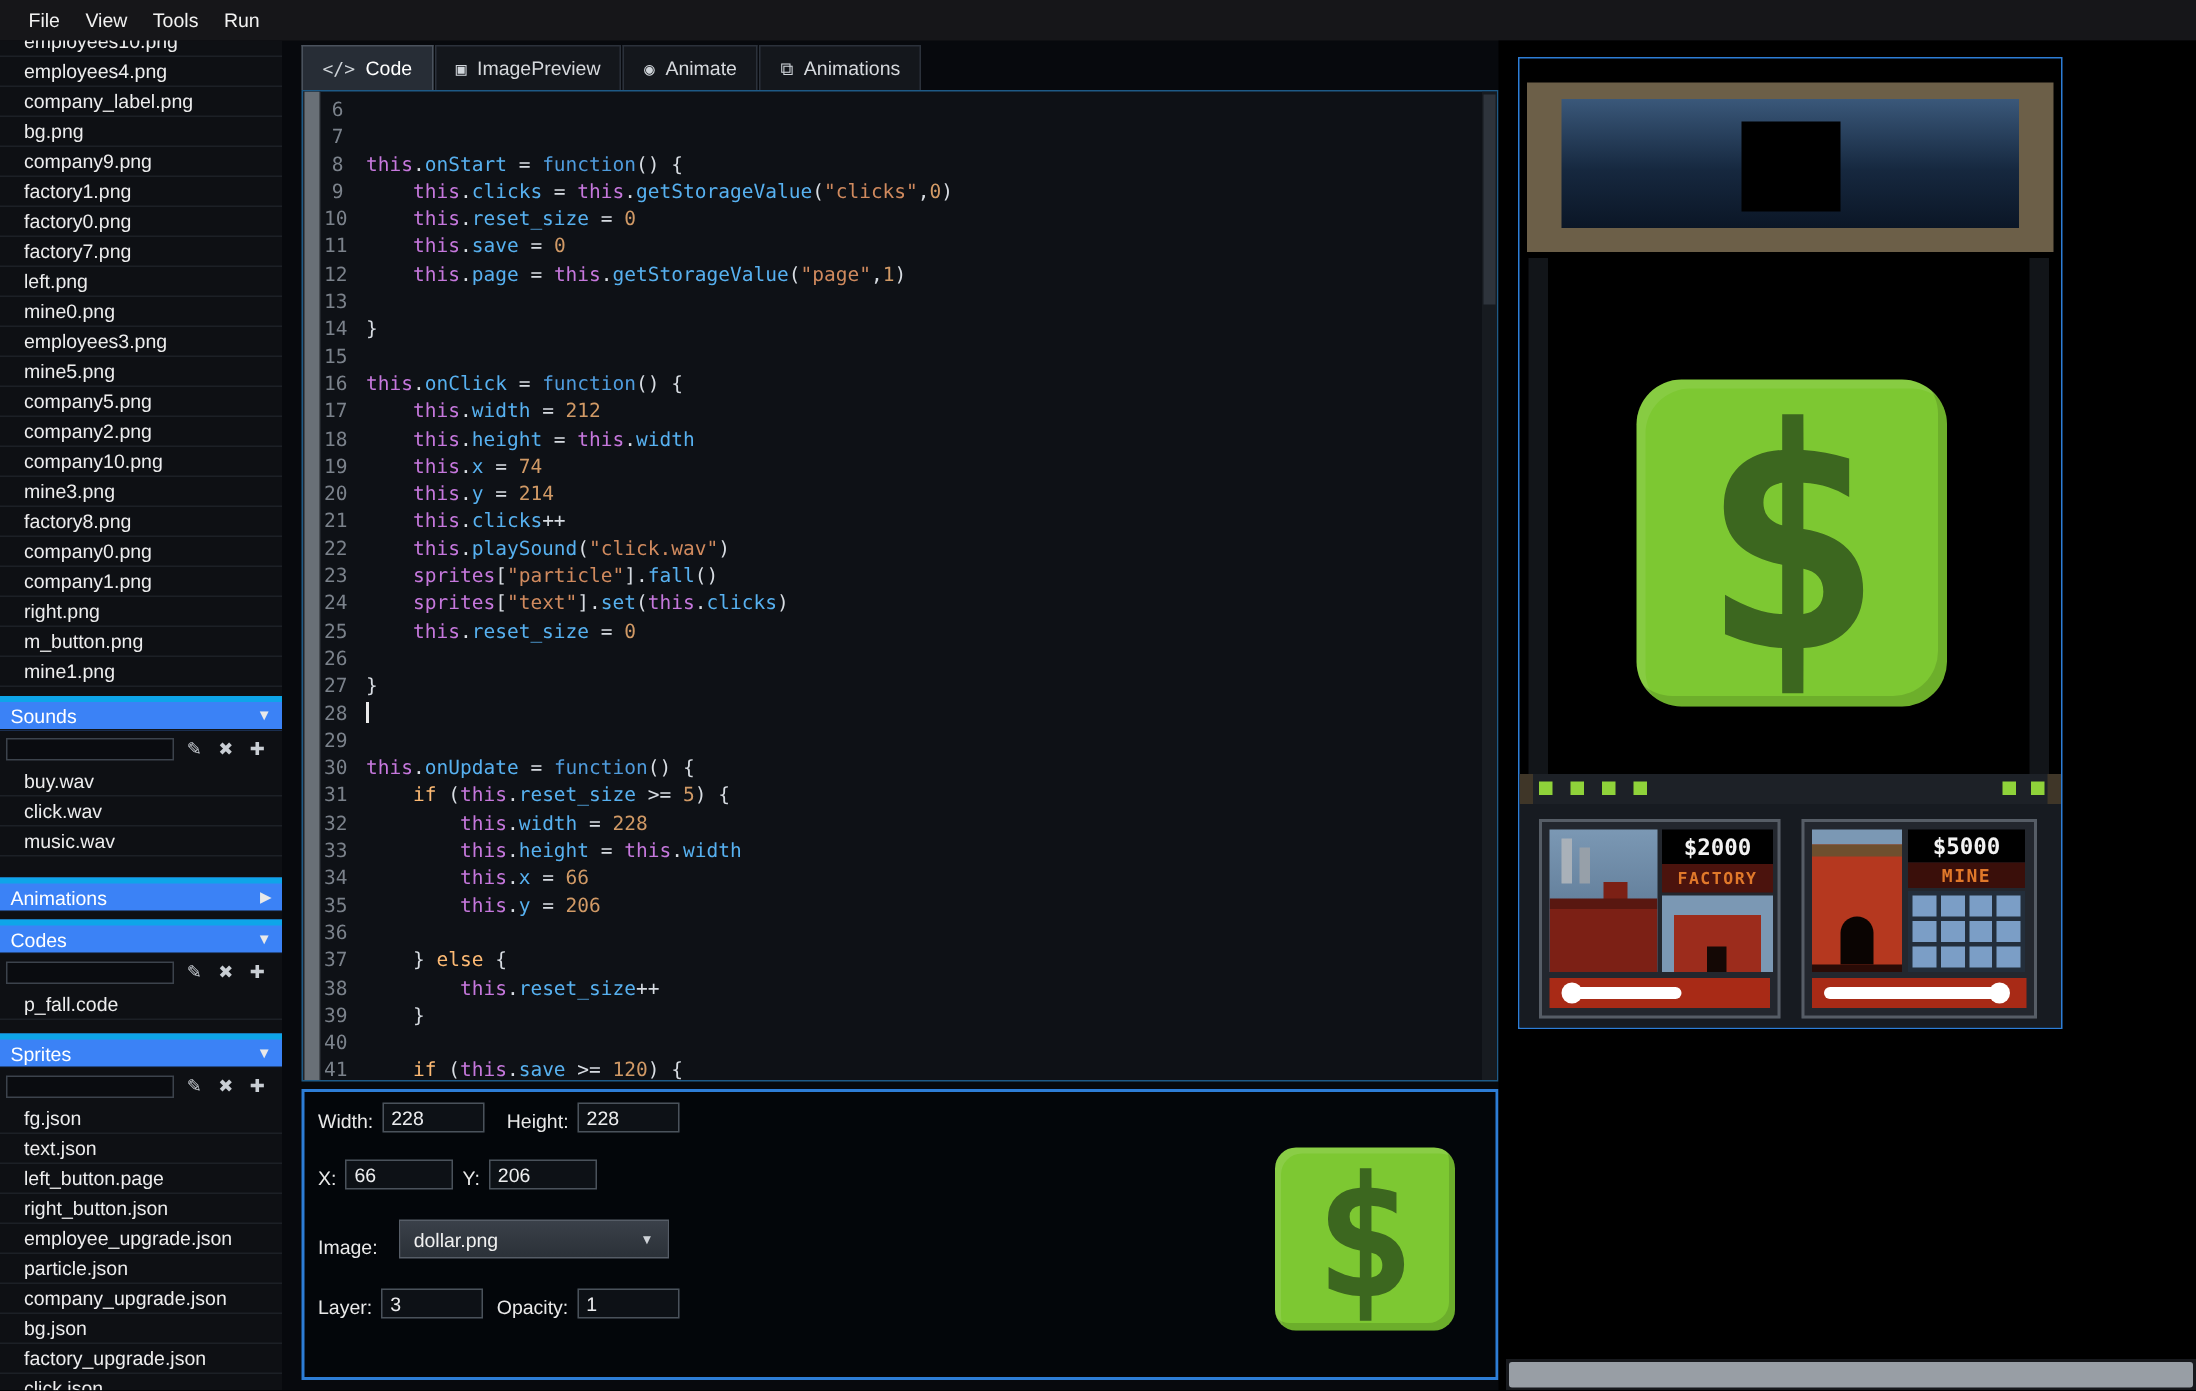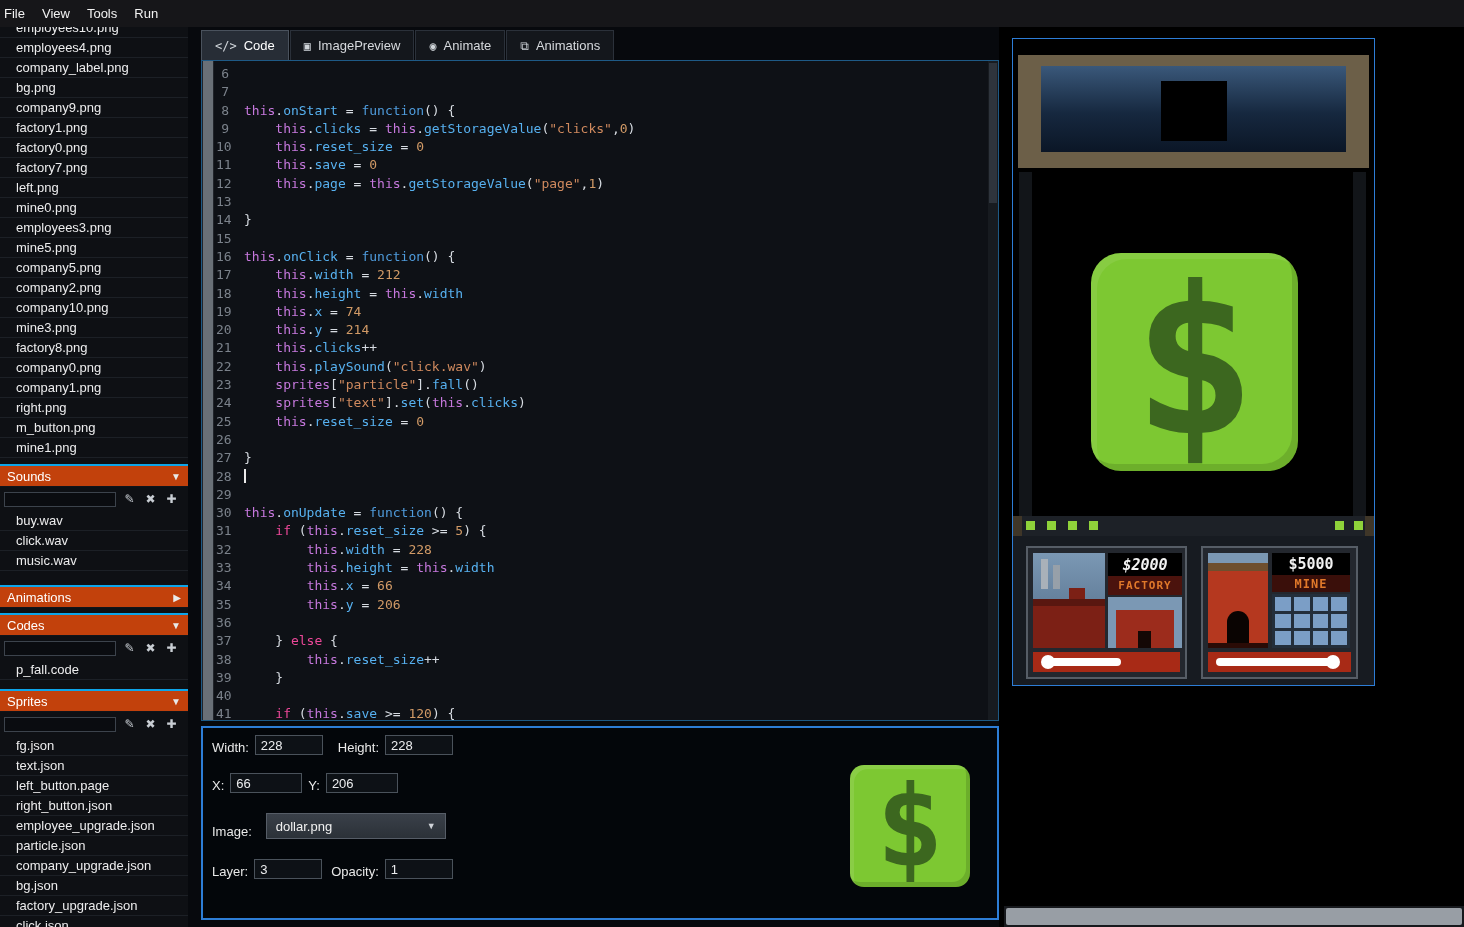--- a/index.html
+++ b/index.html
@@ -2,29 +2,29 @@
 <html><head>
 <meta charset="utf-8">
 <style>
   * { margin:0; padding:0; box-sizing:border-box; }
   html,body { background:#000; }
   .window { position:relative; width:1464px; height:927px; background:#07090d; overflow:hidden;
             font-family:"Liberation Sans", sans-serif; color:#e8e8e8; }
 
   
   .menubar { position:absolute; left:0; top:0; width:100%; height:27px; background:#161619;
-             display:flex; align-items:center; gap:17px; padding-left:4px; font-size:13px; color:#f2f2f2; }
+             display:flex; align-items:center; gap:17px; padding-left:19px; font-size:13px; color:#f2f2f2; }
   .menu-item { cursor:default; }
 
   
   .sidebar { position:absolute; left:0; top:27px; width:188px; height:900px; background:#0e1014; overflow:hidden; }
   .file-row { height:20px; line-height:19px; border-bottom:1px solid #1c2026; padding-left:16px;
               font-size:13px; color:#ededee; white-space:nowrap; overflow:hidden; }
   .clip-top { margin-top:-9px; }
-  .sec-header { height:23px; background:#c2410c; border-top:2px solid #0ea5e9; border-bottom:1px solid #10141a;
+  .sec-header { height:23px; background:#3b82f6; border-top:4px solid #0ea5e9; border-bottom:1px solid #10141a;
                 display:flex; align-items:center; padding:0 7px; color:#ffffff; font-size:13px; }
   .sec-header .tri { margin-left:auto; font-size:10px; color:#e9e9e9; }
   .m6{margin-top:6px}.m14{margin-top:14px}.m5{margin-top:5px}.m9{margin-top:9px}
   .search-row { height:24px; display:flex; align-items:center; padding:0 4px; gap:6px; }
   .search-input { width:112px; height:15px; background:#0a0c10; border:1px solid #3c434c; color:#e8e8e8;
                   font-size:11px; padding:0 3px; }
   .mini-icon { color:#c9ced4; font-size:12px; width:15px; text-align:center; cursor:default; }
 
   
   .tabbar { position:absolute; left:201px; top:30px; height:30px; display:flex; align-items:flex-end; gap:1px; }
@@ -37,21 +37,21 @@
   .editor { position:absolute; left:201px; top:60px; width:798px; height:661px; background:#0e1116;
             border:1px solid #1e5a86; overflow:hidden; }
   .escroll-left { position:absolute; left:0; top:0; width:12px; height:100%; background:#20242a; }
   .escroll-left .thumb { position:absolute; left:1px; top:0; width:10px; height:100%; background:#697077; }
   .escroll-right { position:absolute; right:0; top:0; width:10px; height:100%; background:#171b20; }
   .escroll-right .thumb { position:absolute; left:1px; top:2px; width:8px; height:140px; background:#2e343c; }
   .code-rows { position:absolute; left:14px; top:4px; right:12px; font-family:"DejaVu Sans Mono", monospace;
                font-size:13px; line-height:18.3px; white-space:pre; }
   .crow { display:flex; }
   .ln { width:28px; text-align:right; color:#7b828b; flex:none; padding-right:15px; }
-  .tok-k{color:#c678dd} .tok-c{color:#ec4899} .tok-f{color:#57b1f0} .tok-w{color:#4f9cdd}
+  .tok-k{color:#c678dd} .tok-c{color:#fdba74} .tok-f{color:#57b1f0} .tok-w{color:#4f9cdd}
   .tok-n{color:#d19a66} .tok-s{color:#d08a5e} .tok-p{color:#d7dce2}
   .cursor { display:inline-block; width:2px; height:14px; background:#eaeaea; vertical-align:-2px; }
 
   
   .props { position:absolute; left:201px; top:726px; width:798px; height:194px; background:#03060a;
            border:2px solid #2d7dd6; }
   .prow { position:absolute; left:9px; display:flex; align-items:flex-end; font-size:13px; color:#e9e9e9; }
   .pinput { height:20px; background:#0d1116; border:1px solid #4a525b; color:#ecedef; font-size:13px;
             font-family:"Liberation Sans", sans-serif; padding:0 5px; }
   .w68{width:68px}.w72{width:72px}
@@ -298,21 +298,21 @@
         </div>
       <div class="shop">
         <div class="card cardA">
           <div class="scene sceneA">
             <div class="chimney" style="left:8px;top:6px;width:7px;height:30px;"></div>
             <div class="chimney" style="left:20px;top:12px;width:7px;height:24px;background:#97a0a9;"></div>
             <div class="ftower"></div>
             <div class="froof"></div>
             <div class="fbody"></div>
           </div>
-          <div class="pricebox" style="left:80px;top:5px;width:74px;height:23px;font-style:italic;">$2000</div>
+          <div class="pricebox" style="left:80px;top:5px;width:74px;height:23px;">$2000</div>
           <div class="namebox" style="left:80px;top:28px;width:74px;height:19px;background:#4b130d;">FACTORY</div>
           <div class="sceneA2">
             <div class="bldg">
                 <div class="door"></div>
               </div>
           </div>
           <div class="slider sliderA">
             <div class="track" style="left:14px;width:74px;"></div>
             <div class="handle" style="left:8px;"></div>
           </div>

